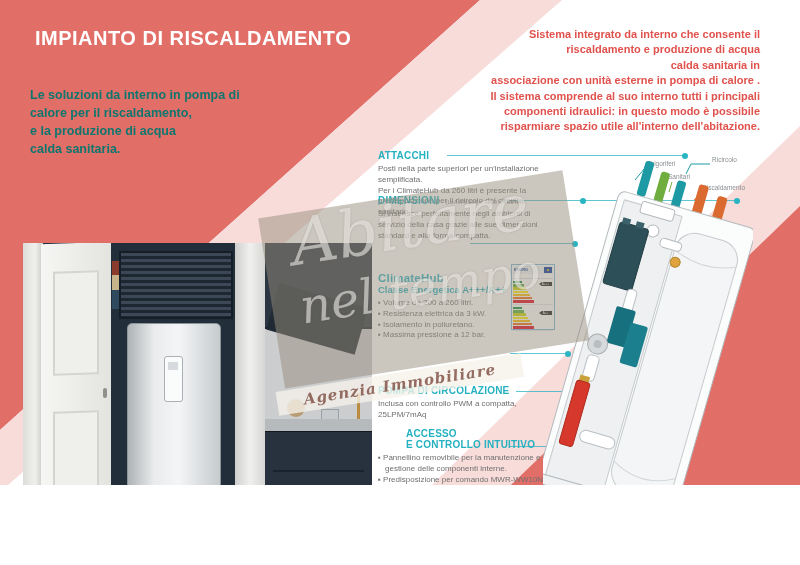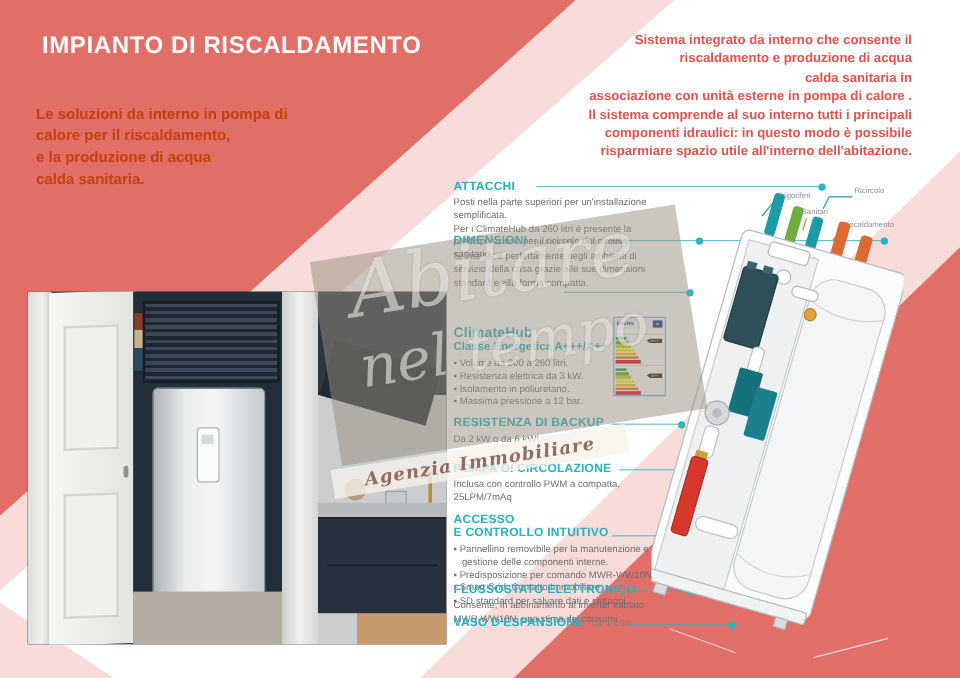--- a/index.html
+++ b/index.html
@@ -1,30 +1,30 @@
 <!DOCTYPE html>
 <html><head>
 <meta charset="utf-8">
 <style>
   html,body{margin:0;padding:0;background:#fff;}
-  #page{position:relative;width:800px;height:565px;overflow:hidden;background:#fff;
+  #page{position:relative;width:800px;height:485px;overflow:hidden;background:#fff;
         font-family:"Liberation Sans",sans-serif;}
   .abs{position:absolute;}
 
   
   .bg{position:absolute;inset:0;}
   .bg-salmon-tl{background:#e26e68;clip-path:polygon(0 0,480px 0,0 430px);}
   .bg-pink-tl{background:#f7dcda;clip-path:polygon(480px 0,562px 0,0 492px,0 430px);}
   .bg-pink-bl{background:#f7dcda;clip-path:polygon(0 502px,95px 565px,0 565px);}
   .bg-pink-right{background:#f7dcda;clip-path:polygon(800px 126px,800px 206px,428px 565px,350px 565px);}
   .bg-salmon-br{background:#e26e68;clip-path:polygon(800px 206px,800px 565px,428px 565px);}
 
   
   .page-title{left:35px;top:27px;color:#fff;font-size:20px;font-weight:bold;letter-spacing:.5px;}
-  .intro{left:30px;top:86px;width:240px;color:#c2410c;font-size:12.5px;font-weight:bold;
+  .intro{left:30px;top:86px;width:240px;color:#0f766e;font-size:12.5px;font-weight:bold;
          line-height:1.45;white-space:pre-line;}
   .description{right:40px;top:27px;width:352px;color:#e0524d;font-size:11px;font-weight:bold;
          line-height:1.4;text-align:right;white-space:pre-line;}
 
   
   .photo{left:23px;top:243px;width:349px;height:294px;background:#232f3a;overflow:hidden;}
   .ph-frame{left:0;top:0;width:20px;height:294px;background:linear-gradient(90deg,#dcdcd8,#f0f0ec 60%,#c9c9c5);}
   .ph-door{left:18px;top:0;width:70px;height:294px;background:linear-gradient(90deg,#f6f6f4,#e3e3df);
            transform:skewY(-2deg);border-right:2px solid #b9b9b5;}
   .ph-panel{position:absolute;left:12px;width:42px;border:2px solid #d4d4d0;background:#efefeb;}
@@ -255,33 +255,29 @@
     <div class="feat-b">Si inserisce perfettamente negli ambienti di servizio della casa grazie alle sue dimensioni standard e alla forma compatta.</div>
   </div>
 
 
   <div class="feat" style="top:272px;">
     <div class="feat-h mixed">ClimateHub</div>
     <div class="feat-h2">Classe Energetica A+++/A++</div>
     <div class="feat-b"><div class="bullet-line">▪ Volume da 200 a 260 litri.</div><div class="bullet-line">▪ Resistenza elettrica da 3 kW.</div><div class="bullet-line">▪ Isolamento in poliuretano.</div><div class="bullet-line">▪ Massima pressione a 12 bar.</div></div>
   </div>
 
-  <div class="feat" style="top:347px;">
-    <div class="feat-h">RESISTENZA DI BACKUP</div>
-    <div class="feat-b">Da 2 kW o da 6 kW¹.</div>
-  </div>
 
   <div class="feat" style="top:385px;">
     <div class="feat-h">POMPA DI CIRCOLAZIONE</div>
     <div class="feat-b">Inclusa con controllo PWM a compatta,
 25LPM/7mAq</div>
   </div>
 
   <div class="feat" style="top:428px;">
-    <div class="feat-h" style="white-space:pre-line;">ACCESSO
+    <div class="feat-h" style="white-space:pre-line;margin-left:28px;">ACCESSO
 E CONTROLLO INTUITIVO</div>
     <div class="feat-b"><div class="bullet-line">▪ Pannellino removibile per la manutenzione e la gestione delle componenti interne.</div><div class="bullet-line">▪ Predisposizione per comando MWR-WW10N.</div><div class="bullet-line">▪ Smart Grid. Contatto Immobiliare.</div><div class="bullet-line">▪ SD standard per salvare dati e settaggi.</div></div>
   </div>
 
   <div class="feat" style="top:486px;">
     <div class="feat-h">FLUSSOSTATO ELETTRONICO</div>
     <div class="feat-b">Consente, in abbinamento al inverter cablato MWR-WW10N, una stima dei consumi.</div>
   </div>
 
   <div class="feat" style="top:514px;">

